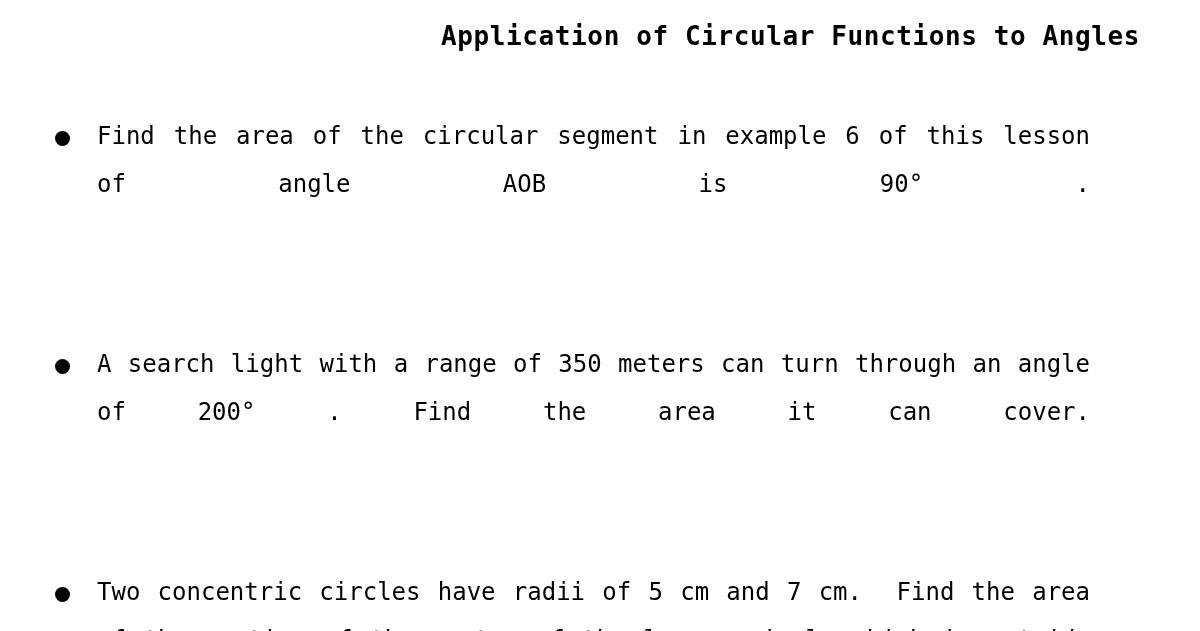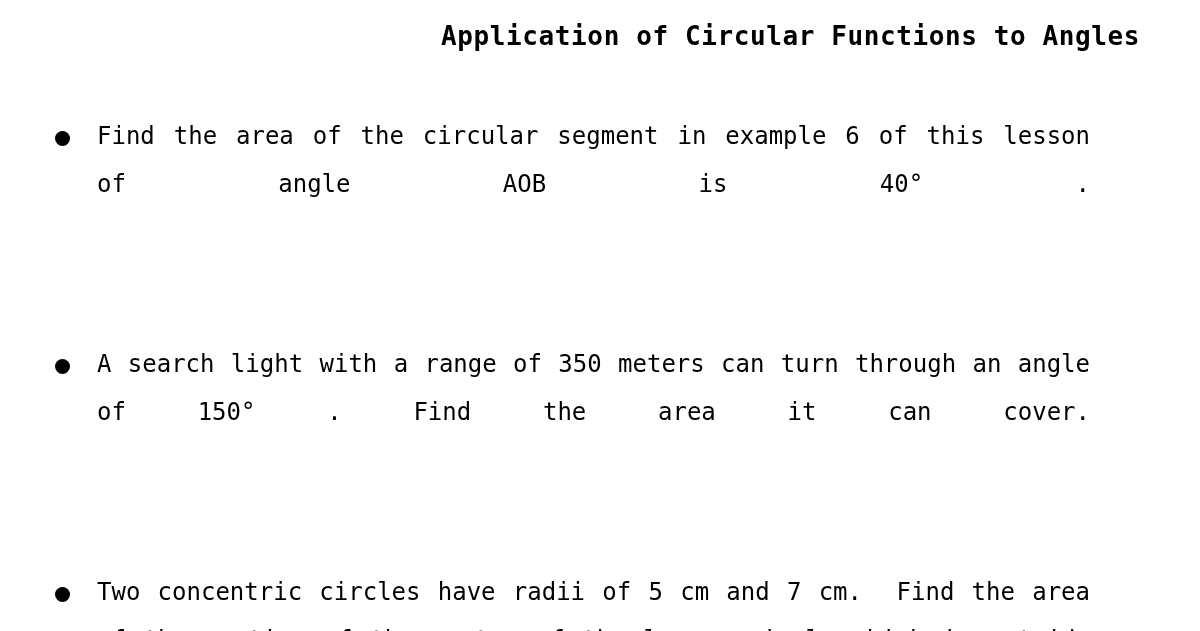--- a/index.html
+++ b/index.html
@@ -93,26 +93,26 @@
 <div class="slide">
 
   <div class="title-wrap">
     <h1 class="slide-title">Application of Circular Functions to Angles</h1>
   </div>
 
   <div class="bullet-list">
 
     <div class="bullet-item">
       <span class="bullet-marker"></span>
-      <div class="bullet-text">Find the area of the circular segment in example 6 of this lesson of angle AOB is 40° .</div>
+      <div class="bullet-text">Find the area of the circular segment in example 6 of this lesson of angle AOB is 90° .</div>
     </div>
 
     <div class="bullet-item">
       <span class="bullet-marker"></span>
-      <div class="bullet-text">A search light with a range of 350 meters can turn through an angle of 150° . Find the area it can cover.</div>
+      <div class="bullet-text">A search light with a range of 350 meters can turn through an angle of 200° . Find the area it can cover.</div>
     </div>
 
     <div class="bullet-item">
       <span class="bullet-marker"></span>
       <div class="bullet-text">Two concentric circles have radii of 5 cm and 7 cm.  Find the area of the portion of the sector of the larger circle which is outside the smaller circle when the central angle is 45° .</div>
     </div>
 
   </div>
 </div>
 

